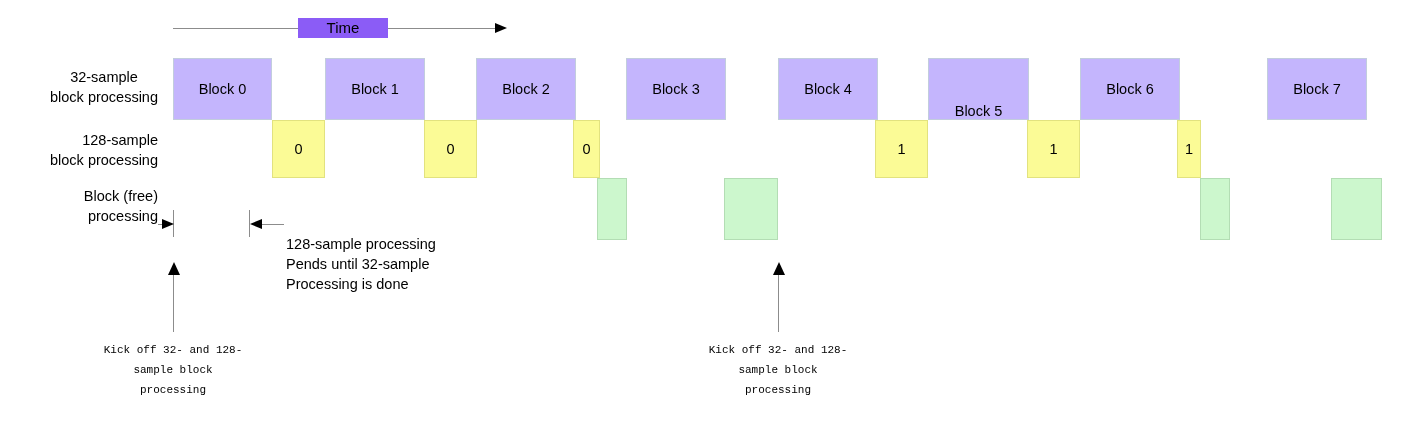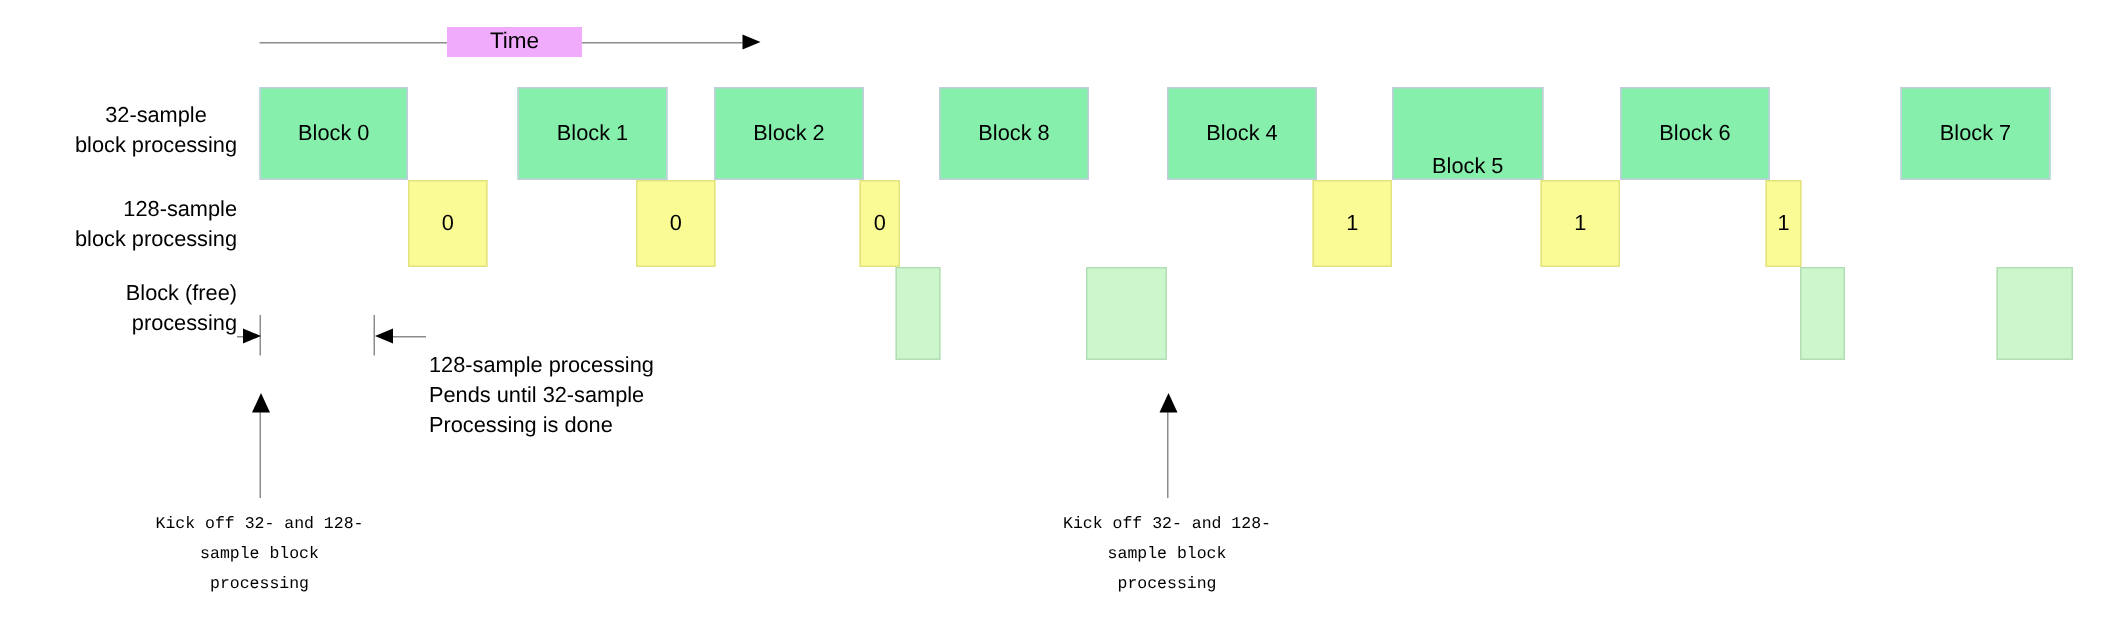--- a/index.html
+++ b/index.html
@@ -15,35 +15,35 @@
   
   .time-axis{position:absolute;left:173px;top:28px;width:332px;height:2px;}
   .time-axis .rule{position:absolute;left:0;top:0;width:322px;height:1px;background:#8c8c8c;}
   .time-axis .head{
     position:absolute;left:322px;top:-5px;width:0;height:0;
     border-top:5.5px solid transparent;border-bottom:5.5px solid transparent;
     border-left:12px solid #000;
   }
   .time-label{
     position:absolute;left:298px;top:18px;width:90px;text-align:center;
-    font-size:15px;background:#f0abfc;line-height:20px;
+    font-size:15px;background:#8b5cf6;line-height:20px;
   }
 
   
   .row-label{
     position:absolute;right:1249px;text-align:right;font-size:14.5px;line-height:20px;
     white-space:pre-line;
   }
   #lbl-32{top:67px;text-align:center;}
   #lbl-128{top:130px;}
   #lbl-free{top:186px;}
 
   
   .blk{position:absolute;box-sizing:border-box;display:flex;align-items:center;justify-content:center;font-size:14.5px;}
-  .blk.blue{background:#86efac;border:1px solid #c2cddd;top:58px;height:62px;}
+  .blk.blue{background:#c4b5fd;border:1px solid #c2cddd;top:58px;height:62px;}
   .blk.yellow{background:#fbfb96;border:1px solid #e2e27f;top:120px;height:58px;}
   .blk.green{background:#ccf7cd;border:1px solid #b3ddb4;top:178px;height:62px;}
   .blk.yellow span{position:relative;}
 
   
   .vtick{position:absolute;width:1px;background:#8c8c8c;}
   #vtick-a{left:173px;top:210px;height:27px;}
   #vtick-b{left:249px;top:210px;height:27px;}
 
   .dim-line{position:absolute;height:1px;background:#8c8c8c;}
@@ -101,28 +101,28 @@
 block processing</div>
   <div class="row-label" id="lbl-128">128-sample
 block processing</div>
   <div class="row-label" id="lbl-free">Block (free)
 processing</div>
 
   <div id="row-blue">
       <div class="blk blue" style="left: 173px; width: 99px;">
         <span>Block 0</span>
       </div>
-      <div class="blk blue" style="left: 325px; width: 100px; margin-left: 20px;">
+      <div class="blk blue" style="left: 325px; width: 100px;">
         <span>Block 1</span>
       </div>
       <div class="blk blue" style="left: 476px; width: 100px;">
         <span>Block 2</span>
       </div>
       <div class="blk blue" style="left: 626px; width: 100px;">
-        <span>Block 8</span>
+        <span>Block 3</span>
       </div>
       <div class="blk blue" style="left: 778px; width: 100px;">
         <span>Block 4</span>
       </div>
       <div class="blk blue" style="left: 928px; width: 101px; align-items: flex-end;">
         <span>Block 5</span>
       </div>
       <div class="blk blue" style="left: 1080px; width: 100px;">
         <span>Block 6</span>
       </div>

